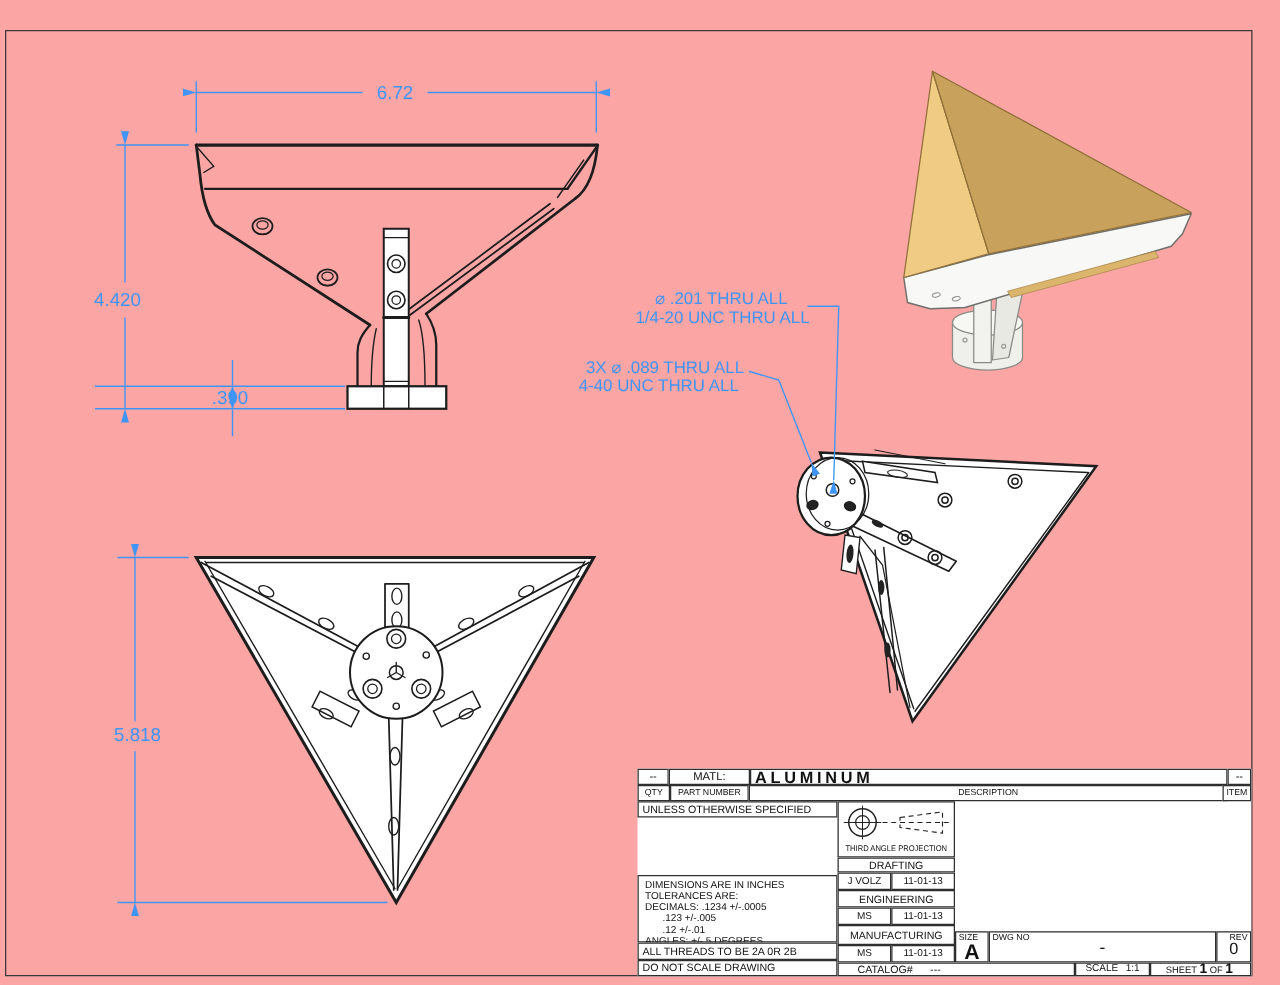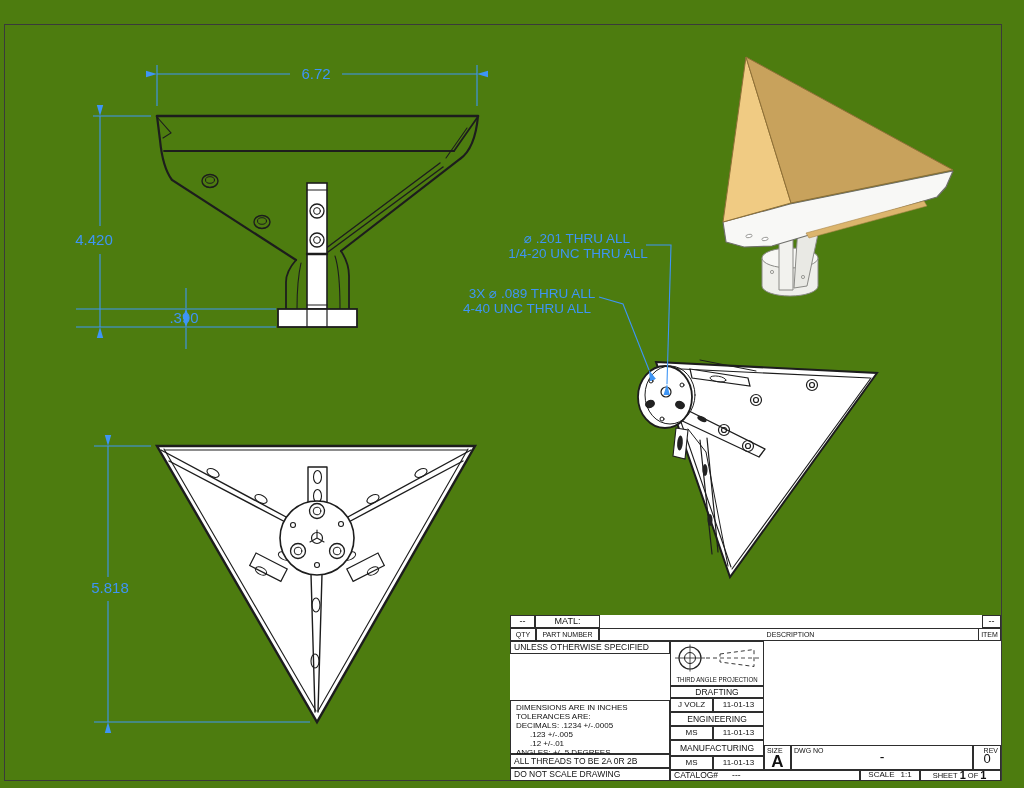--- a/index.html
+++ b/index.html
@@ -1,16 +1,16 @@
 <!DOCTYPE html>
 <html><head>
 <meta charset="utf-8">
 <style>
   html,body{margin:0;padding:0;background:#ffffff;}
-  .page{position:relative;width:1024px;height:788px;background:#4d7c0f;overflow:hidden;
+  .page{position:relative;width:1024px;height:788px;background:#fca5a5;overflow:hidden;
         font-family:"Liberation Sans","DejaVu Sans",sans-serif;color:#111;}
   .sheet-border{position:absolute;left:4px;top:24px;width:998px;height:757px;
         border:1.6px solid #3a3a3a;box-sizing:border-box;}
   .views-svg{position:absolute;left:0;top:0;width:1024px;height:788px;}
 
   
   .tb{position:absolute;left:510px;top:615px;width:491px;height:166px;background:#fff;}
   .tb-cell{position:absolute;border:1px solid #2e2e2e;box-sizing:border-box;background:#fff;
         display:flex;align-items:center;justify-content:center;font-size:9px;line-height:1.05;
         white-space:nowrap;overflow:visible;}
@@ -25,21 +25,21 @@
   .company-row{gap:7px;}
   .company{font-size:19px;font-weight:600;letter-spacing:2px;}
   .company-sub{font-size:10px;transform:scaleX(.88);transform-origin:left center;letter-spacing:0;}
   .title-text{font-size:23px;letter-spacing:-1px;transform:scaleX(.9);transform-origin:center;}
   .size-big{font-size:17px;font-weight:bold;margin-top:7px;}
   .rev-big{font-size:13px;margin-top:6px;}
   .dash-big{font-size:14px;}
   .col{flex-direction:column;justify-content:flex-start;}
   .proj-label{position:absolute;bottom:1px;left:0;right:0;text-align:center;font-size:6.6px;
         transform:scaleX(.92);}
-  .catalog-cell{justify-content:flex-start;padding-left:3px;gap:14px;}
+  .catalog-cell{justify-content:flex-start;padding-left:15px;gap:14px;}
   .sheetnum{font-size:11px;font-weight:600;margin:0 2px;}
   .scalecell{gap:6px;}
   .finish-wrap{position:absolute;right:14px;top:4px;display:flex;align-items:flex-start;}
   .finish-num{font-size:9px;margin-top:3px;margin-right:1px;}
   .allsurf{position:absolute;left:3px;top:4px;font-size:8.5px;}
 </style>
 </head>
 <body>
 
 <div class="page">
@@ -231,20 +231,23 @@
     <g>
       <text x="532" y="298" text-anchor="middle" font-size="13.5" fill="#3E95F5">3X ⌀ .089 THRU ALL</text>
       <text x="527" y="313" text-anchor="middle" font-size="13.5" fill="#3E95F5">4-40 UNC  THRU ALL</text>
     </g>
   </svg>
 
   <div class="tb">
 
     <div class="tb-cell" style="left:0;top:0;width:25px;height:13px;">--</div>
     <div class="tb-cell matl" style="left:25px;top:0;width:65px;height:13px;">MATL:</div>
+    <div class="tb-cell left" style="left:90px;top:0;width:382px;height:13px;">
+      <span class="aluminum">ALUMINUM</span>
+    </div>
     <div class="tb-cell" style="left:472px;top:0;width:19px;height:13px;">--</div>
 
     <div class="tb-cell small7" style="left:0;top:13px;width:26px;height:13px;">QTY</div>
     <div class="tb-cell small7" style="left:26px;top:13px;width:63px;height:13px;">PART NUMBER</div>
     <div class="tb-cell small7" style="left:89px;top:13px;width:383px;height:13px;">DESCRIPTION</div>
     <div class="tb-cell small7" style="left:468px;top:13px;width:23px;height:13px;">ITEM</div>
 
     <div class="tb-cell left" style="left:0;top:26px;width:160px;height:13px;font-size:8.5px;">UNLESS OTHERWISE SPECIFIED</div>
     <div class="tb-cell left" style="left:0;top:85px;width:160px;height:54px;align-items:flex-start;padding-top:2px;">
       <span class="speclines">

